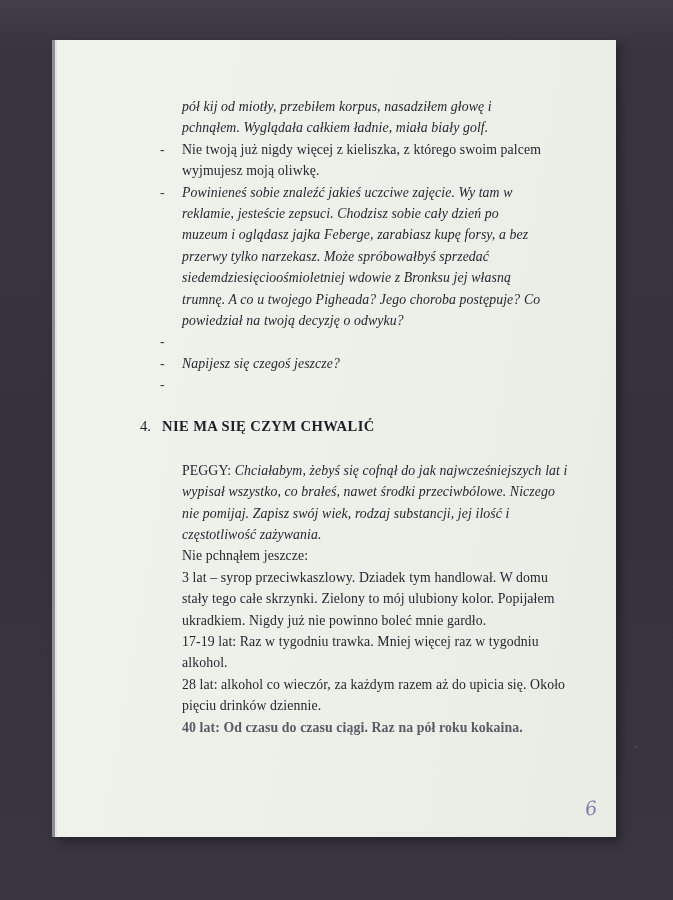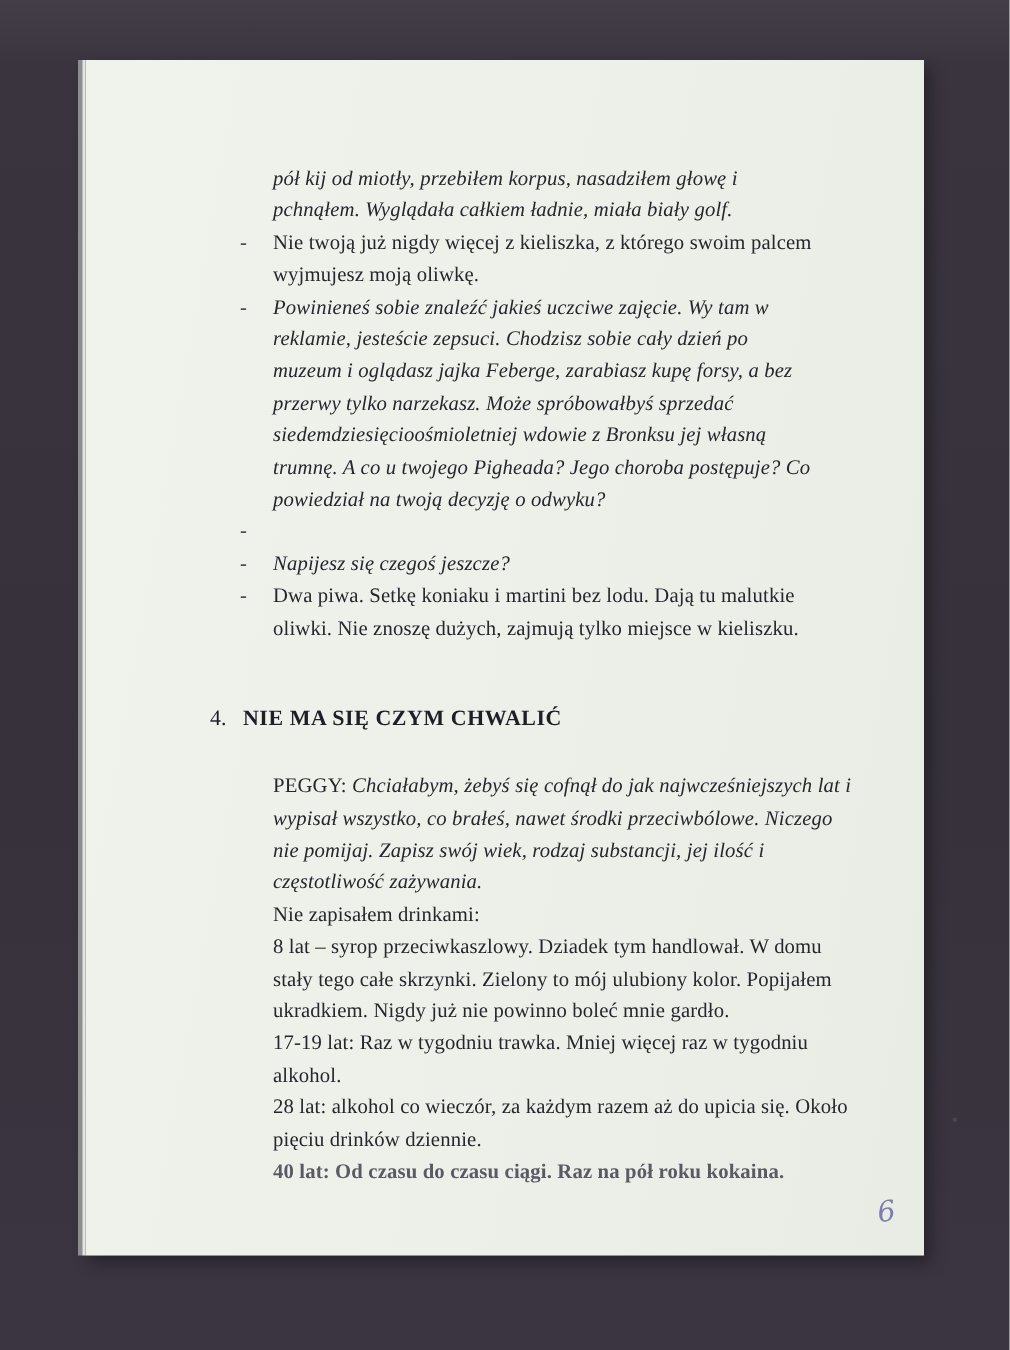--- a/index.html
+++ b/index.html
@@ -22,21 +22,21 @@
     height: 797px;
     background: linear-gradient(100deg, #f0f2ec 0%, #edefe9 55%, #e9ebe5 100%);
     border-left: 2px solid #e3e5df;
     box-shadow: -3px 0 0 #8e8d92, 4px 5px 10px rgba(0,0,0,0.35);
     box-sizing: border-box;
     color: #26262e;
   }
   .textcol {
     position: absolute;
     left: 0;
-    top: 68px;
+    top: 56px;
     width: 100%;
   }
   
   .d-row {
     display: flex;
     align-items: flex-start;
     padding-left: 103px;
     width: 388px;
   }
   .dash {
@@ -47,21 +47,21 @@
   }
   .d-text {
     flex: 1;
     font-size: 13.8px;
     line-height: 21.4px;
     letter-spacing: 0.1px;
   }
   .it { font-style: italic; }
   
   .heading {
-    margin: 40px 0 0 83px;
+    margin: 20px 0 0 83px;
     font-size: 14.6px;
     line-height: 20px;
     color: #1e1e27;
   }
   .sec-num { font-weight: normal; margin-right: 11px; }
   .sec-title { font-weight: bold; letter-spacing: 0.4px; }
   
   .peggy, .h-line {
     margin: 0 1px 0 125px;
     width: 388px;
@@ -119,35 +119,34 @@
           </div>
           <div class="d-row">
             <span class="dash">-</span>
           </div>
           <div class="d-row">
             <span class="dash">-</span>
             <span class="d-text it">Napijesz się czegoś jeszcze?</span>
           </div>
           <div class="d-row">
             <span class="dash">-</span>
-            <span class="d-text">Dwa piwa. Setkę koniaku i martini bez lodu. Dają tu malutkie oliwki. Nie znoszę dużych, zajmują tylko miejsce w kieliszku.</span>
           </div>
         </div>
 
       <div class="heading">
         <span class="sec-num">4.</span><span class="sec-title">NIE MA SIĘ CZYM CHWALIĆ</span>
       </div>
 
       <p class="peggy">
         <span class="speaker">PEGGY: </span><span class="speech">Chciałabym, żebyś się cofnął do jak najwcześniejszych lat i wypisał wszystko, co brałeś, nawet środki przeciwbólowe. Niczego nie pomijaj. Zapisz swój wiek, rodzaj substancji, jej ilość i częstotliwość zażywania.</span>
       </p>
 
       <div id="history-list">
-          <p class="h-line">Nie zapisałem drinkami:</p>
-          <p class="h-line">8 lat – syrop przeciwkaszlowy. Dziadek tym handlował. W domu stały tego całe skrzynki. Zielony to mój ulubiony kolor. Popijałem ukradkiem. Nigdy już nie powinno boleć mnie gardło.</p>
+          <p class="h-line">Nie pchnąłem jeszcze:</p>
+          <p class="h-line">3 lat – syrop przeciwkaszlowy. Dziadek tym handlował. W domu stały tego całe skrzynki. Zielony to mój ulubiony kolor. Popijałem ukradkiem. Nigdy już nie powinno boleć mnie gardło.</p>
           <p class="h-line">17-19  lat: Raz w tygodniu trawka. Mniej więcej raz w tygodniu alkohol.</p>
           <p class="h-line">28 lat: alkohol co wieczór, za każdym razem aż do upicia się. Około pięciu drinków dziennie.</p>
           <p class="h-line faded">40 lat: Od czasu do czasu ciągi. Raz na pół roku kokaina.</p>
         </div>
 
     </div>
 
     <div class="pagenum">6</div>
   </div>
 </div>

